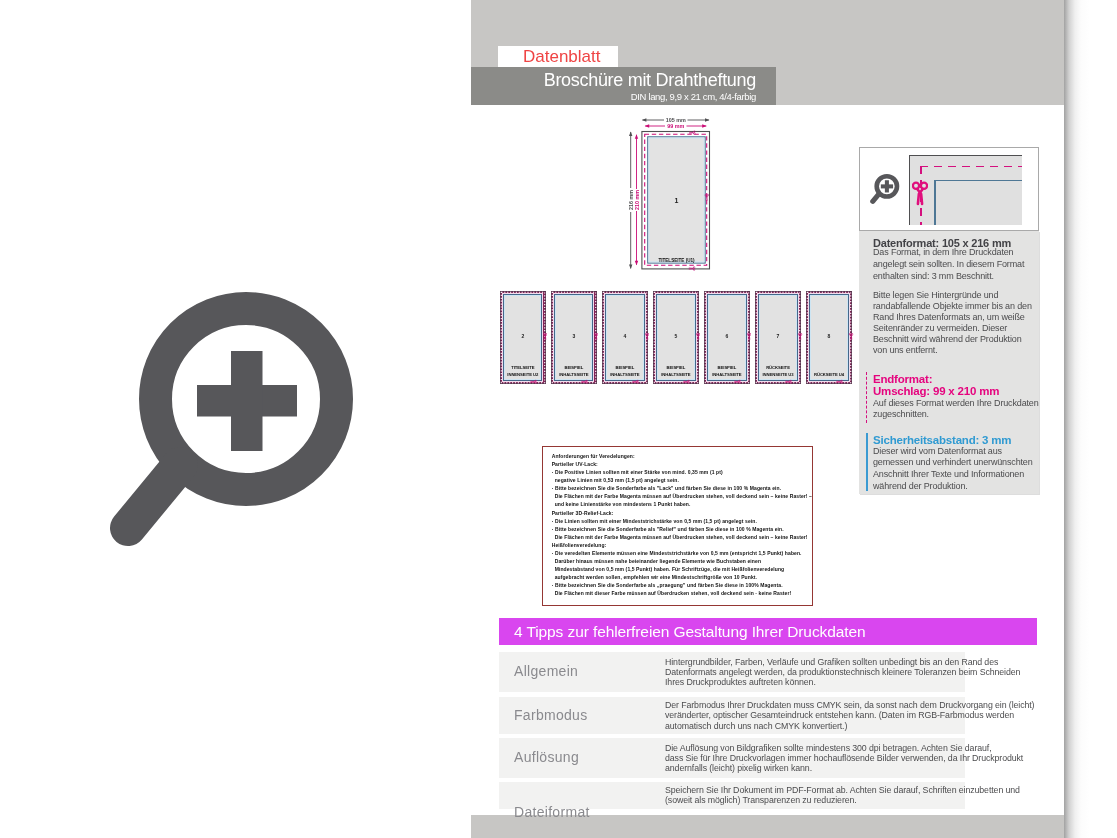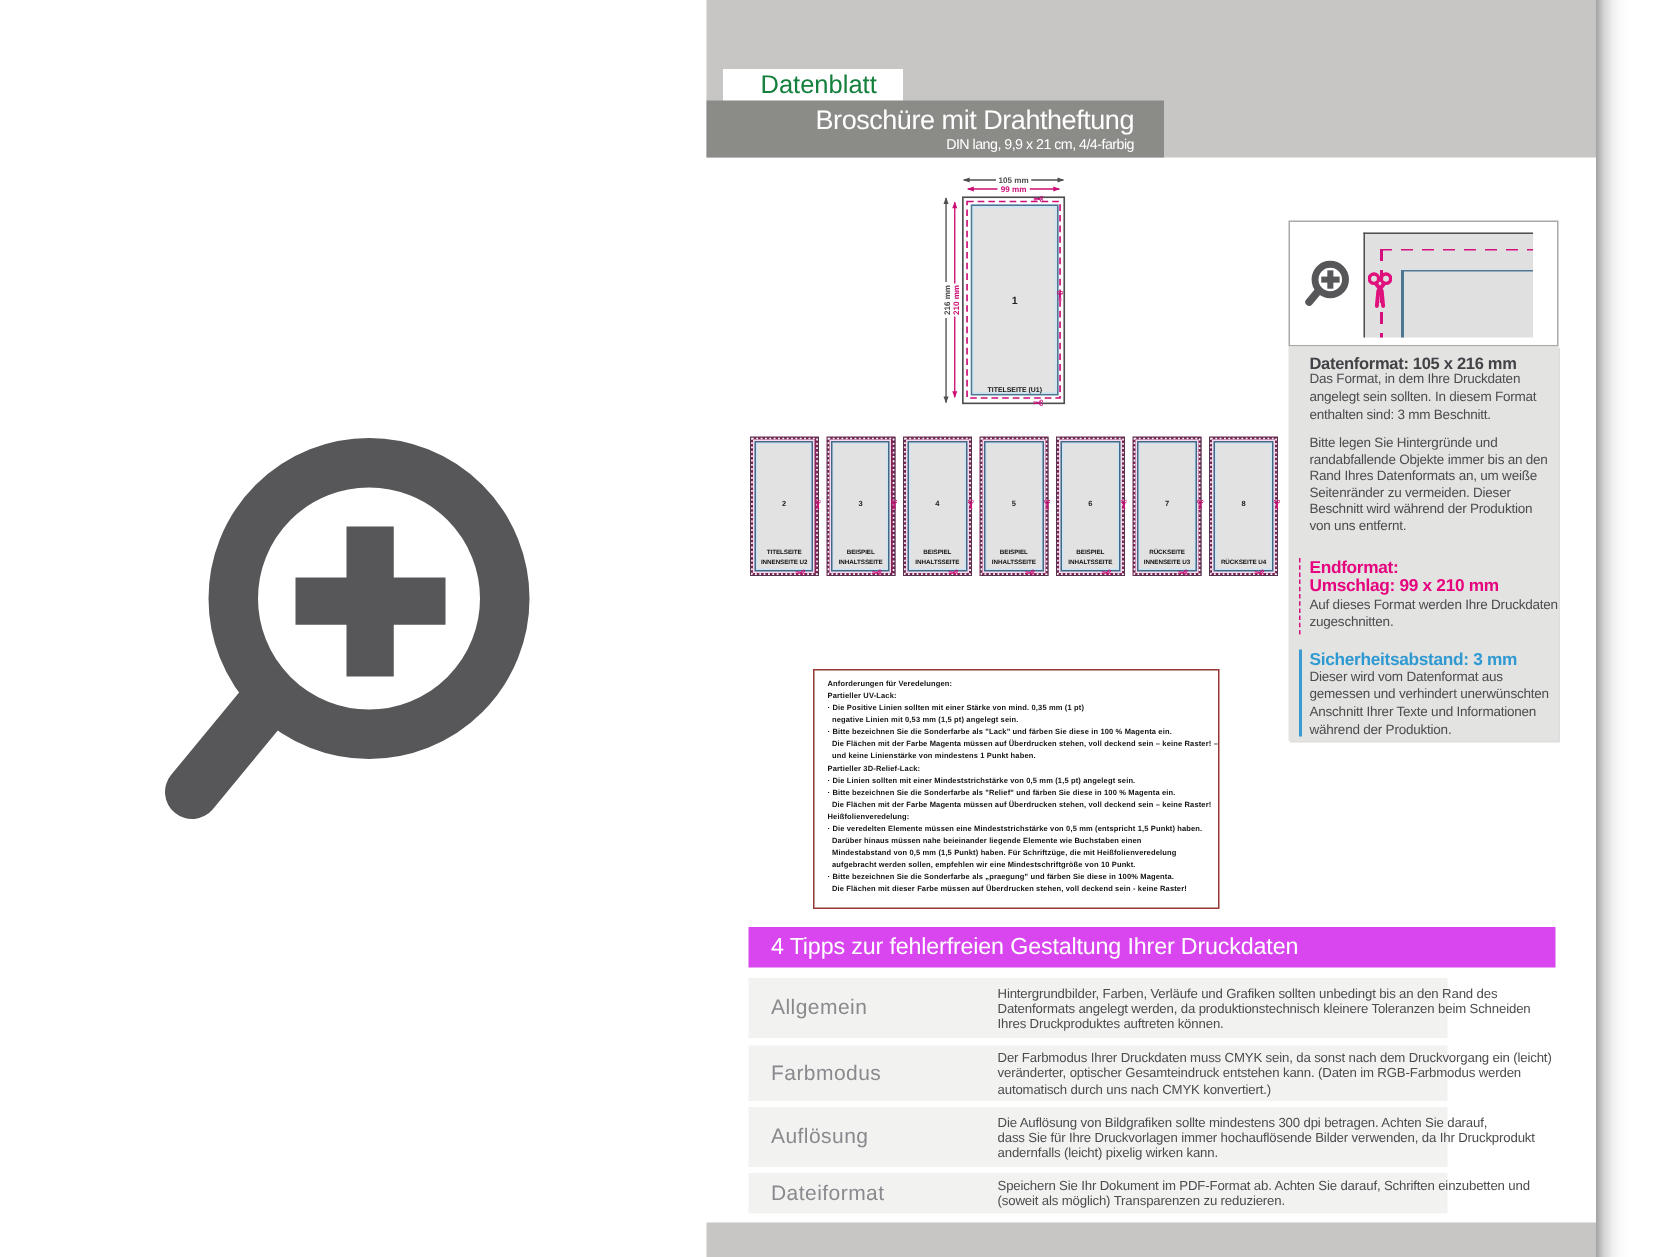--- a/index.html
+++ b/index.html
@@ -3,21 +3,21 @@
 <style>
   html,body{margin:0;padding:0;}
   body{width:1117px;height:838px;position:relative;background:#fff;overflow:hidden;
        font-family:"Liberation Sans",sans-serif;}
   .abs{position:absolute;}
   
   #sheet{left:471px;top:0;width:593px;height:838px;background:#fff;}
   #shadow{left:1064px;top:0;width:30px;height:838px;
     background:linear-gradient(to right, rgba(100,100,100,.60) 0px, rgba(140,140,140,.40) 5px, rgba(185,185,185,.22) 11px, rgba(225,225,225,.10) 17px, rgba(255,255,255,0) 26px);}
   #topband{left:471px;top:0;width:593px;height:105px;background:#c7c6c4;}
-  #dbl{left:482px;top:46px;width:120px;height:31px;background:#fff;color:#15803d;
+  #dbl{left:498px;top:46px;width:120px;height:31px;background:#fff;color:#ef4444;
        font-size:17px;line-height:21px;padding-left:25px;box-sizing:border-box;}
   #titlebar{left:471px;top:67px;width:305px;height:38px;background:#8b8b88;color:#fff;text-align:right;box-sizing:border-box;padding-right:20px;}
   #titlebar .t1{font-size:18px;line-height:20px;margin-top:3px;letter-spacing:-.3px;text-align:right;}
   #titlebar .t2{font-size:9.5px;letter-spacing:-.35px;margin-top:1px;margin-left:40px;}
   #botband{left:471px;top:815px;width:593px;height:23px;background:#c7c6c4;}
   
   .card{position:absolute;top:291px;width:46px;height:93px;background:#832458;box-shadow:inset 0 0 0 1px rgba(75,55,75,.75);}
   .card .dashsvg{position:absolute;left:0;top:0;}
   .card .inner{position:absolute;left:3.4px;top:3px;right:3.4px;bottom:3.4px;background:#e2e2e2;border:1px solid #44688a;
     box-shadow:0 0 0 1px #f3dcec, inset 0 0 0 1px #cde5f3;}
@@ -278,15 +278,15 @@
   </div>
 <div class="row" style="top:697px;height:37px;">
     <div class="rt" style="top:10px;">Farbmodus</div>
   <div class="rd" style="top:3px;">Der Farbmodus Ihrer Druckdaten muss CMYK sein, da sonst nach dem Druckvorgang ein (leicht)<br>veränderter, optischer Gesamteindruck entstehen kann. (Daten im RGB-Farbmodus werden<br>automatisch durch uns nach CMYK konvertiert.)</div>
   </div>
 <div class="row" style="top:738px;height:40px;">
     <div class="rt" style="top:11px;">Auflösung</div>
   <div class="rd" style="top:4.5px;">Die Auflösung von Bildgrafiken sollte mindestens 300 dpi betragen. Achten Sie darauf,<br>dass Sie für Ihre Druckvorlagen immer hochauflösende Bilder verwenden, da Ihr Druckprodukt<br>andernfalls (leicht) pixelig wirken kann.</div>
   </div>
 <div class="row" style="top:782px;height:27px;">
-    <div class="rt" style="top:5px;text-align:right;">Dateiformat</div>
+    <div class="rt" style="top:22px;text-align:right;">Dateiformat</div>
   <div class="rd" style="top:3px;">Speichern Sie Ihr Dokument im PDF-Format ab. Achten Sie darauf, Schriften einzubetten und<br>(soweit als möglich) Transparenzen zu reduzieren.</div>
   </div>
 
 </body></html>

